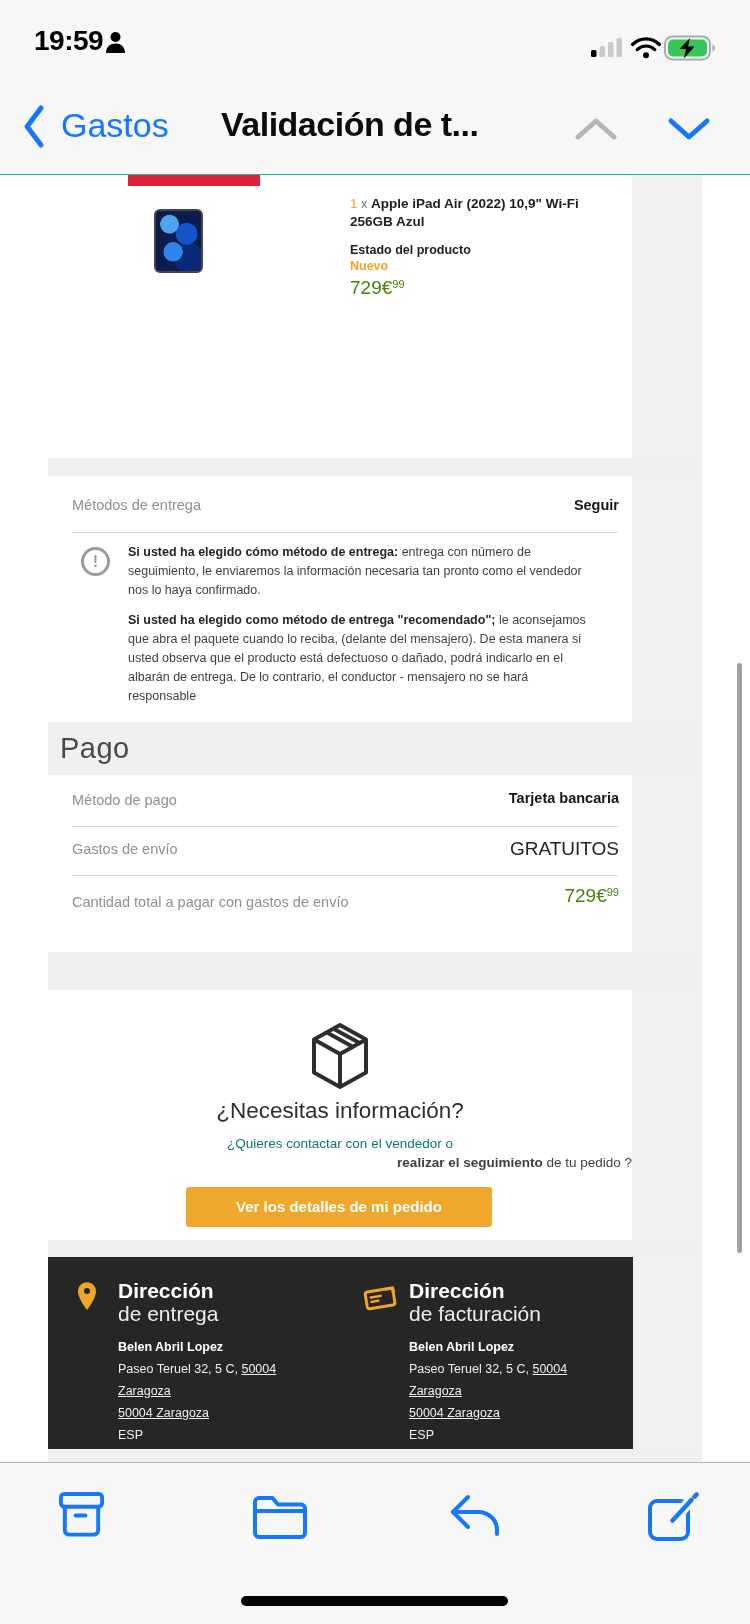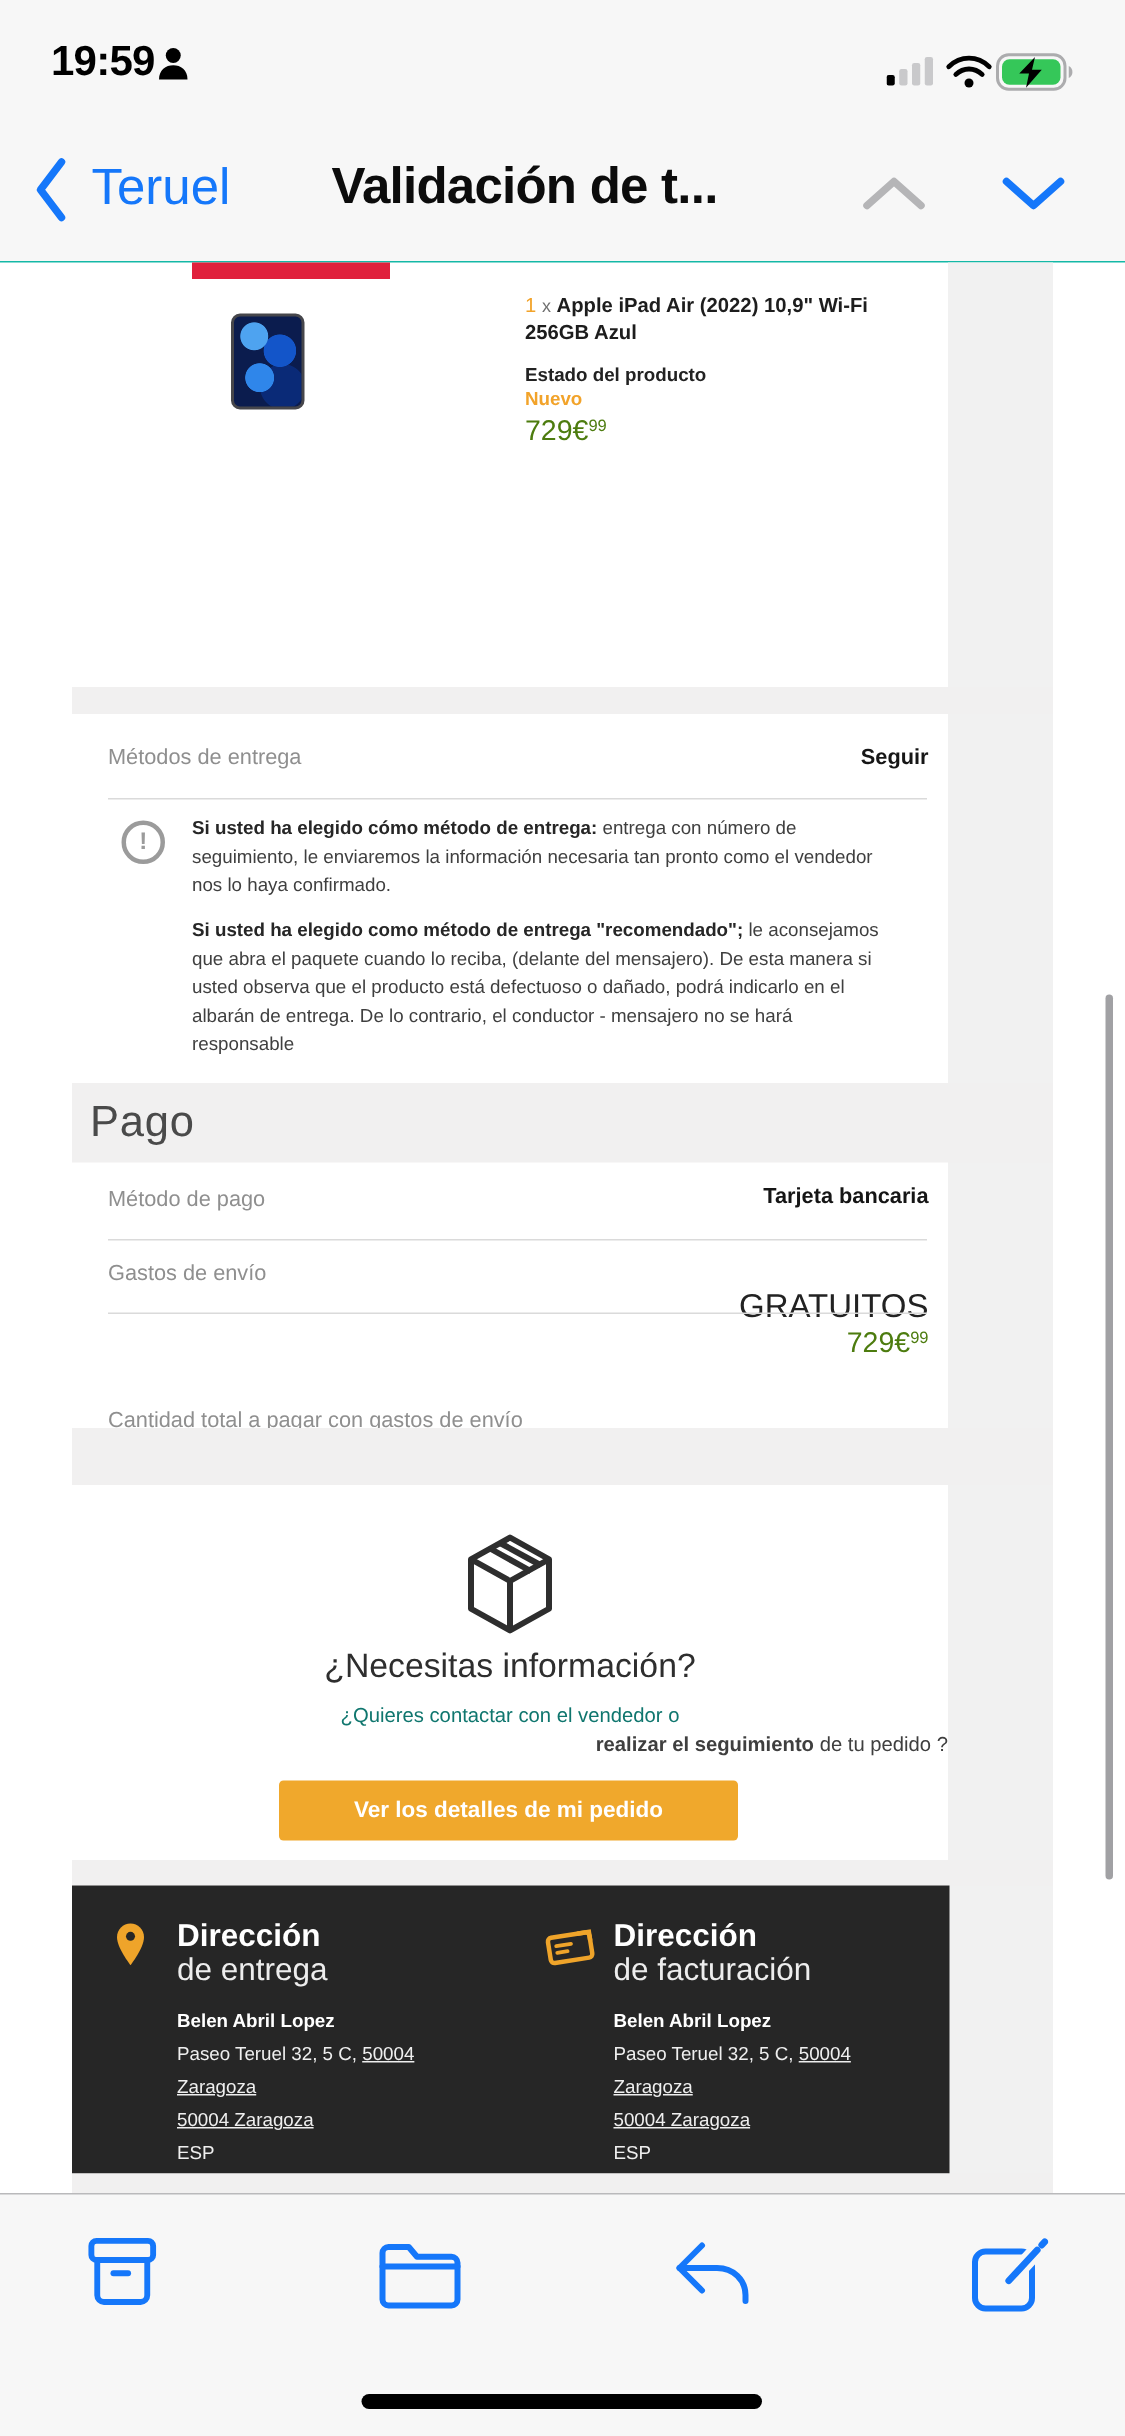--- a/index.html
+++ b/index.html
@@ -58,22 +58,22 @@
   .notice{position:absolute;left:128px;width:464px;font-size:12.5px;line-height:19px;color:#3f3f3f;}
   .notice b{color:#262626;}
   .notice1{top:368px;} .notice2{top:436px;}
 
   .pago-band{position:absolute;left:48px;top:547px;width:654px;height:53px;background:#f1f0f0;}
   .pago-text{position:absolute;left:12px;top:0;line-height:53px;font-size:29px;color:#4a4a4a;font-weight:300;letter-spacing:.5px;}
 
   .pay-label{position:absolute;left:72px;font-size:14.5px;color:#8f8f8f;}
   .pay-value{position:absolute;left:320px;width:299px;text-align:right;}
   .pl1{top:617px;} .pv1{top:615px;font-size:14.5px;font-weight:bold;color:#151515;}
-  .pl2{top:666px;} .pv2{top:683px;font-size:22px;color:#222;}
-  .pl3{top:716px;width:312px;line-height:22px;margin-top:45px;} .pv3{top:710px;}
+  .pl2{top:666px;} .pv2{top:663px;font-size:19px;color:#222;}
+  .pl3{top:716px;width:312px;line-height:22px;} .pv3{top:710px;}
 
   .help-box-ic{position:absolute;left:311px;top:847px;}
   .help-title{position:absolute;left:48px;top:923px;width:584px;text-align:center;font-size:22.5px;color:#2e2e2e;}
   .help-sub1{position:absolute;left:48px;top:961px;width:584px;text-align:center;font-size:13.5px;color:#0f766e;}
   .help-sub2{position:absolute;left:48px;top:980px;width:584px;text-align:right;font-size:13.5px;color:#3f3f3f;}
   .help-btn{position:absolute;left:186px;top:1012px;width:306px;height:40px;background:#f0a82c;border-radius:3px;
             text-align:center;line-height:40px;font-size:15px;font-weight:bold;color:#ffffff;cursor:pointer;}
 
   .darkfooter{position:absolute;left:48px;top:1082px;width:585px;height:192px;background:#262626;}
   .addr-h1{position:absolute;top:22px;font-size:21px;font-weight:bold;color:#fff;}
@@ -129,21 +129,21 @@
         <rect x="4" y="4.5" width="39" height="17" rx="5" fill="#35c759"></rect>
         <path d="M48.5 9 a4.5 4.5 0 0 1 0 8 z" fill="#acacae"></path>
         <polygon points="26,3 15.5,14 22,14 20,23.5 30.5,11.5 24,11.5" fill="#000"></polygon>
       </svg>
     </span>
     <span class="back-ic">
       <svg width="23" height="45" viewBox="0 0 23 45" fill="none">
           <path d="M19 4 L5 22.5 L19 41" stroke="#1577fa" stroke-width="5" stroke-linecap="round" stroke-linejoin="round"></path>
         </svg>
     </span>
-    <div class="back-label">Teruel</div>
+    <div class="back-label">Gastos</div>
     <div class="msg-title">Validación de t...</div>
     <span class="chev-up">
       <svg width="46" height="30" viewBox="0 0 46 30" fill="none">
           <path d="M5 23 L23 7 L41 23" stroke="#b5b5b7" stroke-width="5" stroke-linecap="round" stroke-linejoin="round"></path>
         </svg>
     </span>
     <span class="chev-down">
       <svg width="46" height="30" viewBox="0 0 46 30" fill="none">
           <path d="M5 7 L23 23 L41 7" stroke="#1577fa" stroke-width="5" stroke-linecap="round" stroke-linejoin="round"></path>
         </svg>

